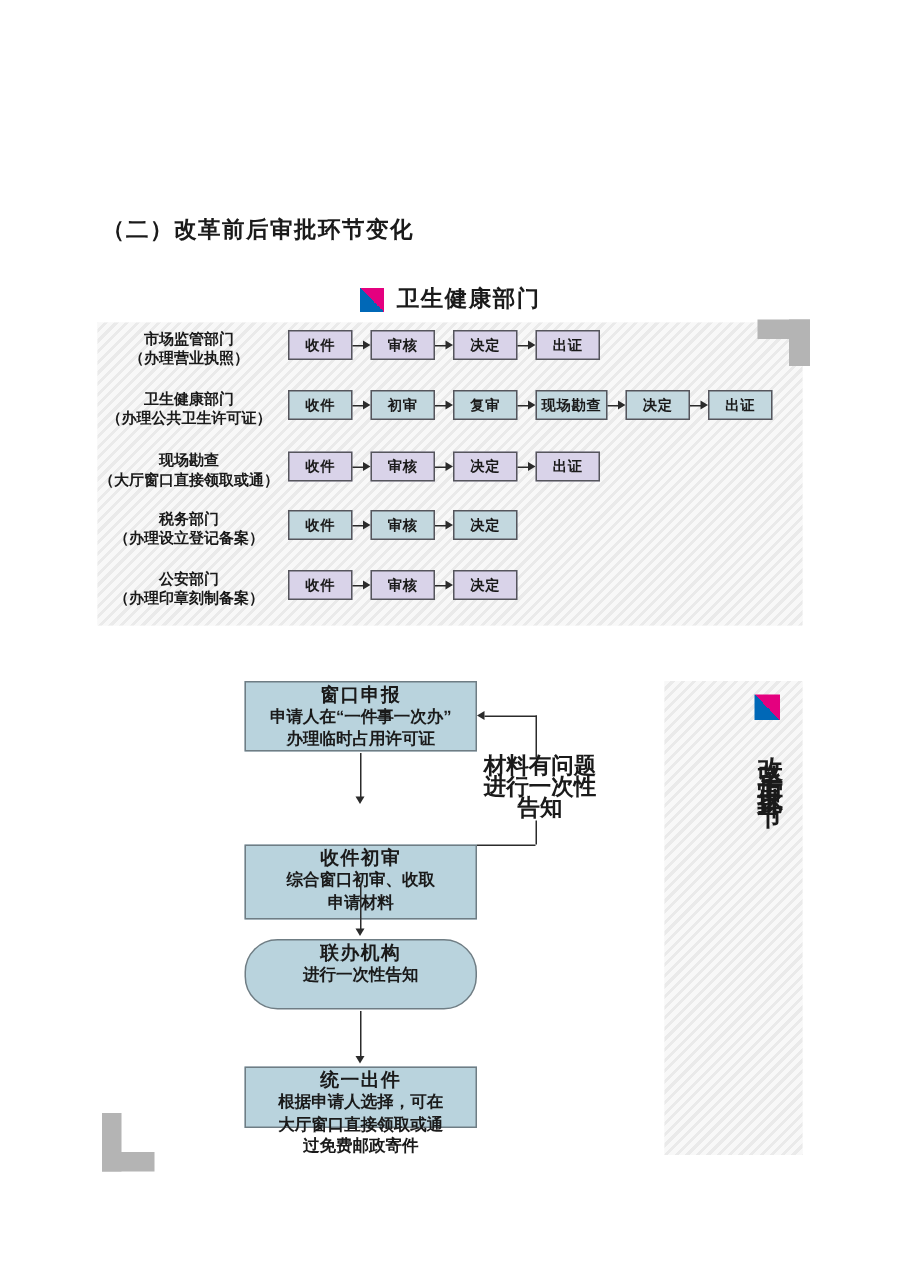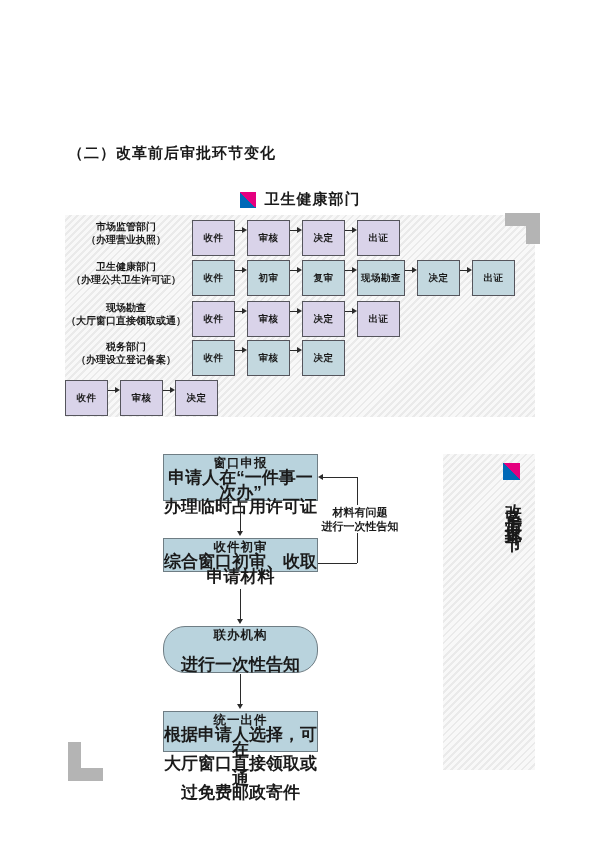--- a/index.html
+++ b/index.html
@@ -33,58 +33,58 @@
   .before-panel{position:absolute;left:65px;top:170px;width:470px;height:202px;}
   .after-panel{position:absolute;left:443px;top:409px;width:92px;height:316px;}
 
   
   .flow-row{position:absolute;left:0;height:26px;display:flex;align-items:flex-start;}
   .dept-label{
     width:122px;margin-right:5px;flex:0 0 auto;
     text-align:center;font-size:10px;font-weight:700;line-height:13px;
   }
   .step-box{
-    min-width:43px;height:36px;box-sizing:border-box;flex:0 0 auto;
+    min-width:43px;height:20px;box-sizing:border-box;flex:0 0 auto;
     border:1px solid #55555c;display:flex;align-items:center;justify-content:center;
     font-size:9.5px;font-weight:700;padding:0 3px;letter-spacing:0.5px;
   }
   .step-box.lavender{background:#d9d3e9;}
   .step-box.blue{background:#c3d8df;}
   .arrow-h{position:relative;width:12px;height:20px;flex:0 0 12px;}
   .arrow-h .line{position:absolute;left:0;right:4px;top:9.5px;border-top:1px solid #2b2b2b;}
   .arrow-h .head{
     position:absolute;right:0;top:7px;width:0;height:0;
     border-left:5px solid #2b2b2b;border-top:3px solid transparent;border-bottom:3px solid transparent;
   }
 
   
   .flow-box{
     position:absolute;left:163px;width:155px;box-sizing:border-box;
     background:#b9d3dd;border:1px solid #6f7d84;
-    display:flex;flex-direction:column;justify-content:space-between;align-items:center;
+    display:flex;flex-direction:column;justify-content:flex-start;align-items:center;
     text-align:center;
   }
   .flow-box .t{font-size:12.5px;font-weight:700;line-height:16px;letter-spacing:1px;}
-  .flow-box .l{font-size:17px;font-weight:700;line-height:14.5px;}
+  .flow-box .l{font-size:11px;font-weight:700;line-height:14.5px;}
   .v-arrow{position:absolute;left:236px;width:9px;}
   .v-arrow .line{position:absolute;left:4px;top:0;bottom:4px;border-left:1px solid #2b2b2b;}
   .v-arrow .head{
     position:absolute;left:1px;bottom:0;width:0;height:0;
     border-top:5px solid #2b2b2b;border-left:3.5px solid transparent;border-right:3.5px solid transparent;
   }
   .fb-line-h1{position:absolute;left:323px;top:432px;width:35px;border-top:1px solid #2b2b2b;}
   .fb-head{
     position:absolute;left:318px;top:429px;width:0;height:0;
     border-right:5px solid #2b2b2b;border-top:3px solid transparent;border-bottom:3px solid transparent;
   }
   .fb-line-v{position:absolute;left:357px;top:432px;height:86px;border-left:1px solid #2b2b2b;}
   .fb-line-h2{position:absolute;left:318px;top:518px;width:39px;border-top:1px solid #2b2b2b;}
   .fb-label{
     position:absolute;left:318px;top:460px;width:84px;background:#ffffff;
-    text-align:center;font-size:11px;font-weight:700;line-height:14px;z-index:3;
+    text-align:center;font-size:15px;font-weight:700;line-height:14px;z-index:3;font-family:Liberation Mono, monospace;
   }
 
   
   .after-panel .split-icon{position:absolute;left:60px;top:9px;width:17px;height:17px;}
   .after-heading{
     position:absolute;left:59px;top:37px;
     writing-mode:vertical-rl;text-orientation:upright;
     font-size:17px;font-weight:700;letter-spacing:5px;
   }
 
@@ -199,20 +199,24 @@
             <div class="head"></div>
           </div>
           <div class="step-box blue">审核</div>
           <div class="arrow-h">
             <div class="line"></div>
             <div class="head"></div>
           </div>
           <div class="step-box blue">决定</div>
         </div>
         <div class="flow-row" style="top: 165px;">
+          <div class="dept-label">
+            <div>公安部门</div>
+            <div>（办理印章刻制备案）</div>
+          </div>
           <div class="step-box lavender">收件</div>
           <div class="arrow-h">
             <div class="line"></div>
             <div class="head"></div>
           </div>
           <div class="step-box lavender">审核</div>
           <div class="arrow-h">
             <div class="line"></div>
             <div class="head"></div>
           </div>
@@ -226,21 +230,21 @@
       <div class="v"></div>
   </div>
 
   <div>
     <div>
         <div class="flow-box" style="top: 409px; height: 47px;">
           <div class="t">窗口申报</div>
           <div class="l">申请人在“一件事一次办”</div>
           <div class="l">办理临时占用许可证</div>
         </div>
-        <div class="flow-box" style="top: 493px; height: 34px;">
+        <div class="flow-box" style="top: 518px; height: 50px;">
           <div class="t">收件初审</div>
           <div class="l">综合窗口初审、收取</div>
           <div class="l">申请材料</div>
         </div>
         <div class="flow-box" style="top: 581px; height: 47px; border-radius: 22px;">
           <div class="t">联办机构</div>
           <div class="l">进行一次性告知</div>
         </div>
         <div class="flow-box" style="top: 666px; height: 41px;">
           <div class="t">统一出件</div>

